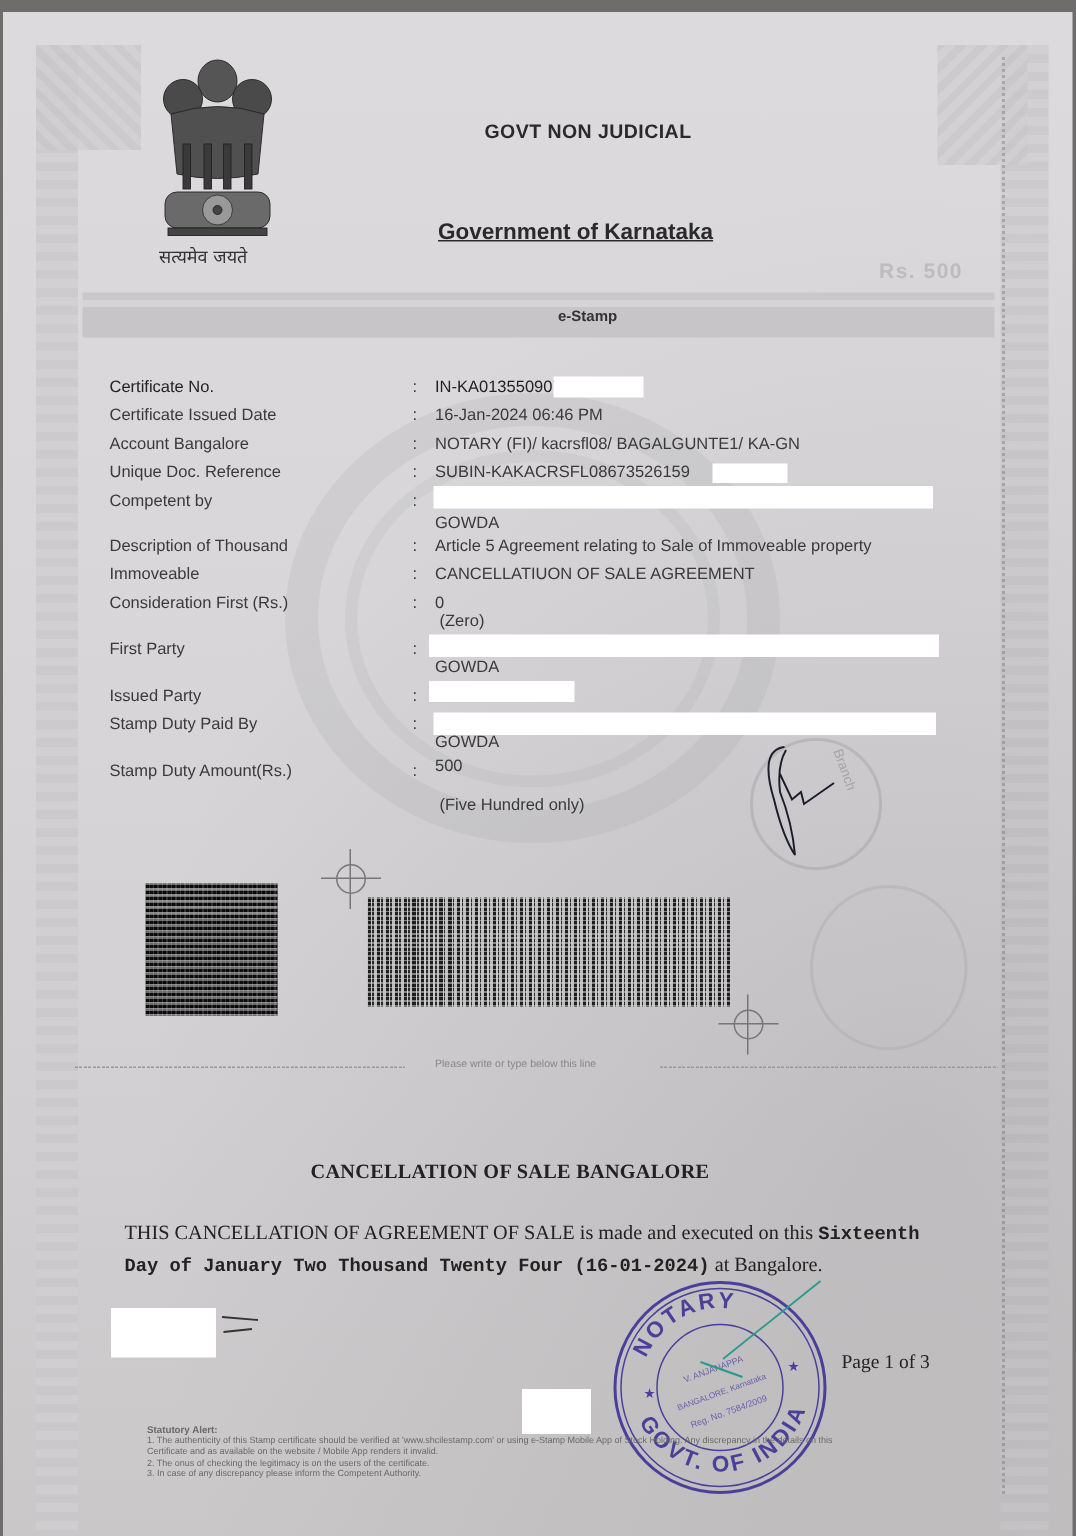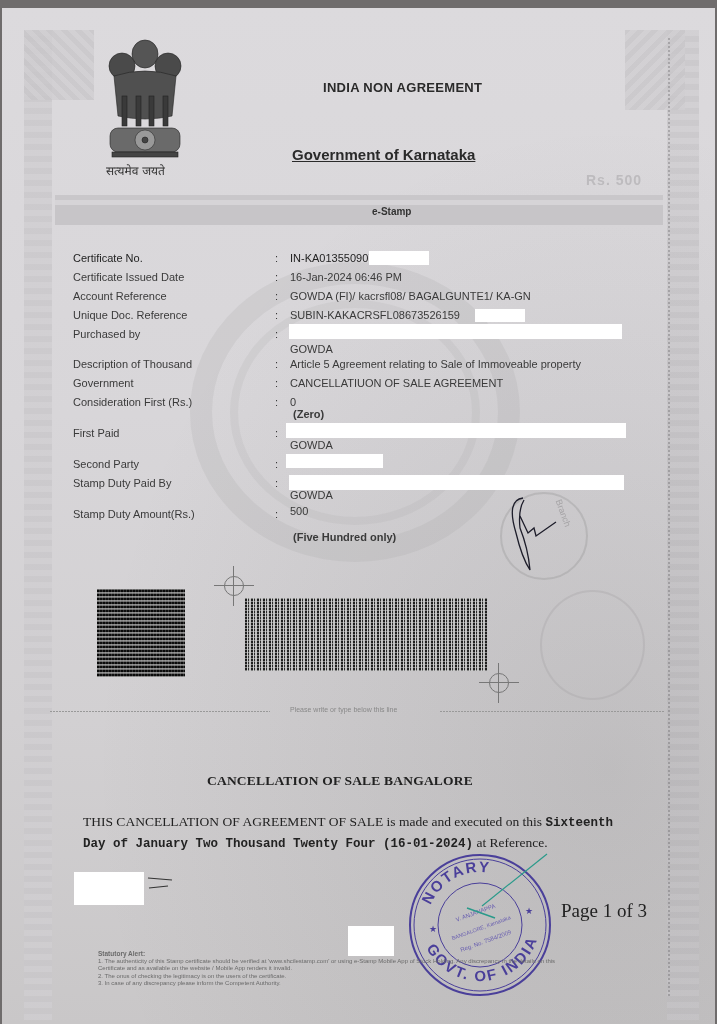--- a/index.html
+++ b/index.html
@@ -77,21 +77,21 @@
     .seal-wm2 {
       position: absolute; left: 230px; top: 300px; width: 250px; height: 225px;
       border-radius: 50%; border: 8px solid rgba(160,158,162,0.15);
     }
     
     .fields { position: absolute; left: 73px; top: 252px; width: 560px; }
     .row { position: absolute; left: 0; font-size: 11px; color: #3a3a3a; }
     .lbl { position: absolute; left: 0; white-space: nowrap; }
     .colon { position: absolute; left: 202px; }
     .val { position: absolute; left: 217px; white-space: nowrap; }
-    .val2 { position: absolute; left: 220px; white-space: nowrap; font-weight: bold; }
+    .val2 { position: absolute; left: 220px; white-space: nowrap; }
     .redact { position: absolute; background: #fff; }
     
     .sig-stamp {
       position: absolute; left: 500px; top: 492px; width: 88px; height: 88px;
       border-radius: 50%; border: 2px solid rgba(150,148,150,0.35);
     }
     .sig-stamp-text {
       position: absolute; left: 563px; top: 498px; font-size: 9px; color: rgba(130,128,130,0.5);
       transform: rotate(70deg); transform-origin: left top;
     }
@@ -132,21 +132,21 @@
       position: absolute; left: 207px; top: 773px; font-family: "Liberation Serif", serif;
       font-weight: bold; font-size: 13.5px; color: #222; letter-spacing: 0.2px;
     }
     .para {
       position: absolute; left: 83px; top: 812px; width: 545px;
       font-family: "Liberation Serif", serif; font-size: 13.5px; color: #222; line-height: 20px;
     }
     .para .bold { font-family: "Liberation Mono", monospace; font-weight: bold; font-size: 12.5px; }
     .page-num {
       position: absolute; left: 561px; top: 900px; font-family: "Liberation Serif", serif;
-      font-size: 19px; color: #222;
+      font-size: 13px; color: #222;
     }
     .notary {
       position: absolute; left: 407px; top: 852px; width: 146px; height: 146px;
     }
     .statutory {
       position: absolute; left: 98px; top: 950px; font-size: 6px; color: #6a6a6a; line-height: 7.5px; width: 480px;
     }
     .statutory .st-title { font-weight: bold; font-size: 6.5px; }
     .pen-mark { position: absolute; }
   </style>
@@ -174,21 +174,21 @@
     <rect x="49" y="60" width="5" height="30" fill="#3a3a3a"></rect>
     <rect x="63" y="60" width="5" height="30" fill="#3a3a3a"></rect>
     <rect x="10" y="92" width="70" height="24" rx="8" fill="#6a6a6a"></rect>
     <circle cx="45" cy="104" r="10" fill="#999" stroke="#333"></circle>
     <circle cx="45" cy="104" r="3" fill="#444"></circle>
     <rect x="12" y="116" width="66" height="5" fill="#444"></rect>
   </g>
 </svg>
 <div class="motto">सत्यमेव जयते</div>
 
-<div class="hdr-title t1">INDIA NON AGREEMENT</div>
+<div class="hdr-title t1">GOVT NON JUDICIAL</div>
 <div class="hdr-title t2">Government of Karnataka</div>
 
 <div class="band"></div>
 <div class="band-label">e-Stamp</div>
 
 <div class="seal-wm"></div>
 <div class="seal-wm2"></div>
 
 <div class="fields">
   <div class="row" style="top:0">
@@ -198,67 +198,67 @@
   </div>
   <div class="redact" style="left:296px;top:-1px;width:60px;height:14px"></div>
 
   <div class="row" style="top:19px">
     <span class="lbl">Certificate Issued Date</span>
     <span class="colon">:</span>
     <span class="val">16-Jan-2024 06:46 PM</span>
   </div>
 
   <div class="row" style="top:38px">
-    <span class="lbl">Account Reference</span>
-    <span class="colon">:</span>
-    <span class="val">GOWDA (FI)/ kacrsfl08/ BAGALGUNTE1/ KA-GN</span>
+    <span class="lbl">Account Bangalore</span>
+    <span class="colon">:</span>
+    <span class="val">NOTARY (FI)/ kacrsfl08/ BAGALGUNTE1/ KA-GN</span>
   </div>
 
   <div class="row" style="top:57px">
     <span class="lbl">Unique Doc. Reference</span>
     <span class="colon">:</span>
     <span class="val">SUBIN-KAKACRSFL08673526159</span>
   </div>
   <div class="redact" style="left:402px;top:57px;width:50px;height:13px"></div>
 
   <div class="row" style="top:76px">
-    <span class="lbl">Purchased by</span>
+    <span class="lbl">Competent by</span>
     <span class="colon">:</span>
     <span class="val" style="top:15px">GOWDA</span>
   </div>
   <div class="redact" style="left:216px;top:72px;width:333px;height:15px"></div>
 
   <div class="row" style="top:106px">
     <span class="lbl">Description of Thousand</span>
     <span class="colon">:</span>
     <span class="val">Article 5 Agreement relating to Sale of Immoveable property</span>
   </div>
 
   <div class="row" style="top:125px">
-    <span class="lbl">Government</span>
+    <span class="lbl">Immoveable</span>
     <span class="colon">:</span>
     <span class="val">CANCELLATIUON OF SALE AGREEMENT</span>
   </div>
 
   <div class="row" style="top:144px">
     <span class="lbl">Consideration First (Rs.)</span>
     <span class="colon">:</span>
     <span class="val">0</span>
     <span class="val2" style="top:12px">(Zero)</span>
   </div>
 
   <div class="row" style="top:175px">
-    <span class="lbl">First Paid</span>
+    <span class="lbl">First Party</span>
     <span class="colon">:</span>
     <span class="val" style="top:12px">GOWDA</span>
   </div>
   <div class="redact" style="left:213px;top:171px;width:340px;height:15px"></div>
 
   <div class="row" style="top:206px">
-    <span class="lbl">Second Party</span>
+    <span class="lbl">Issued Party</span>
     <span class="colon">:</span>
   </div>
   <div class="redact" style="left:213px;top:202px;width:97px;height:14px"></div>
 
   <div class="row" style="top:225px">
     <span class="lbl">Stamp Duty Paid By</span>
     <span class="colon">:</span>
     <span class="val" style="top:12px">GOWDA</span>
   </div>
   <div class="redact" style="left:216px;top:223px;width:335px;height:15px"></div>
@@ -290,21 +290,21 @@
 <div class="pdf417">
     <div class="pdf-inner"></div>
   </div>
 <div class="faint-circle"></div>
 
 <div class="divider-line" style="left:50px;width:220px"></div>
 <div class="write-below">Please write or type below this line</div>
 <div class="divider-line" style="left:440px;width:225px"></div>
 
 <div class="doc-heading">CANCELLATION OF SALE BANGALORE</div>
-<div class="para"><span>THIS CANCELLATION OF AGREEMENT OF SALE is made and executed on this </span><span class="bold">Sixteenth Day of January Two Thousand Twenty Four (16-01-2024)</span><span> at Reference.</span></div>
+<div class="para"><span>THIS CANCELLATION OF AGREEMENT OF SALE is made and executed on this </span><span class="bold">Sixteenth Day of January Two Thousand Twenty Four (16-01-2024)</span><span> at Bangalore.</span></div>
 
 <div class="redact" style="left:74px;top:872px;width:70px;height:33px"></div>
 <svg class="pen-mark" style="left:146px;top:874px" width="30" height="20">
   <path d="M2 4 L26 6 M3 14 L22 12" stroke="#333" stroke-width="1.2" fill="none"></path>
 </svg>
 <div class="redact" style="left:348px;top:926px;width:46px;height:30px"></div>
 
 <svg class="notary" viewBox="0 0 146 146">
   <defs>
     <path id="arcTop" d="M20 73 A53 53 0 0 1 126 73"></path>

